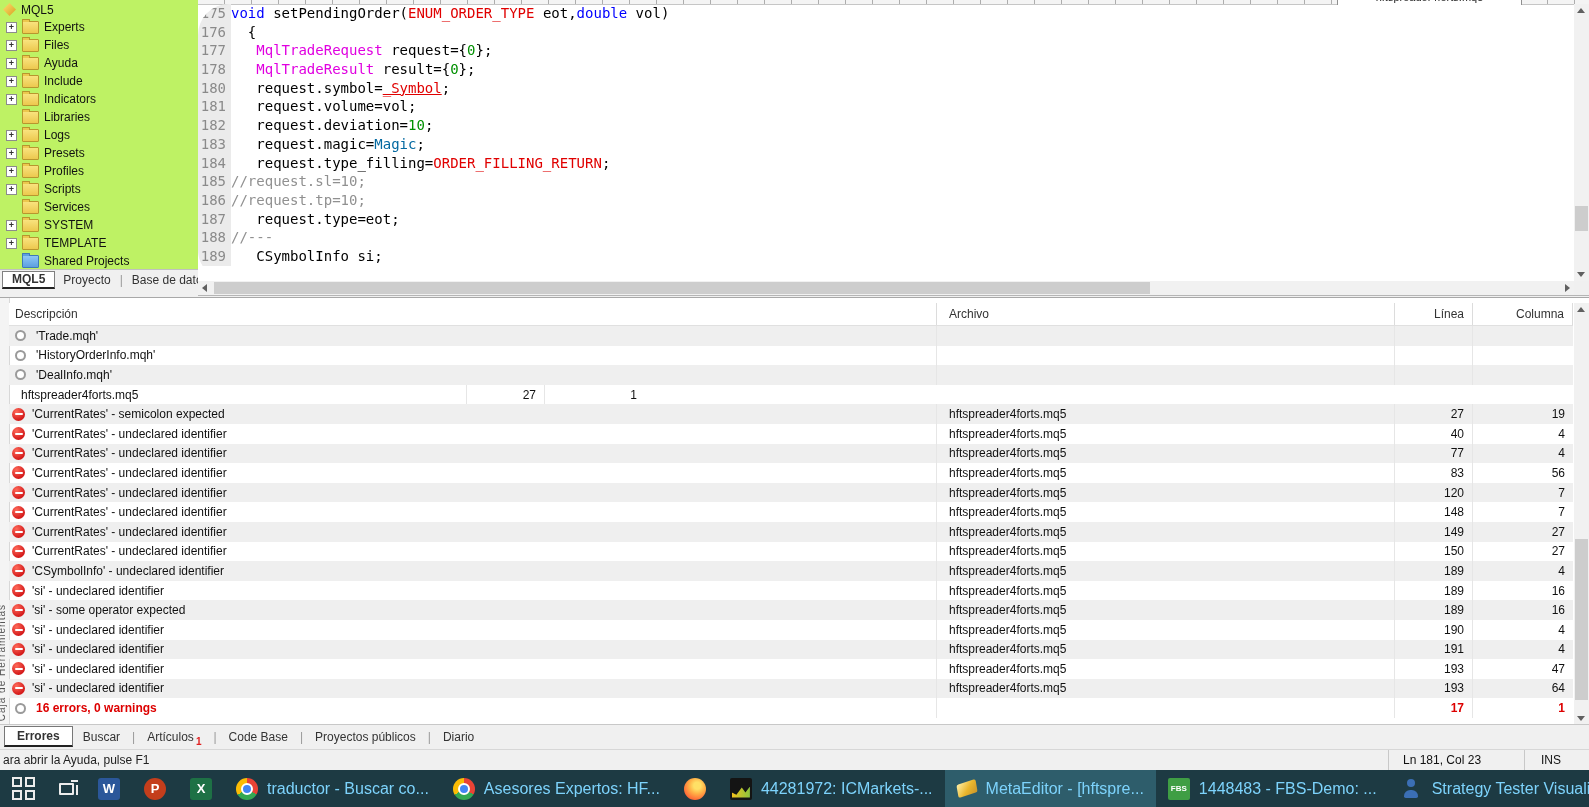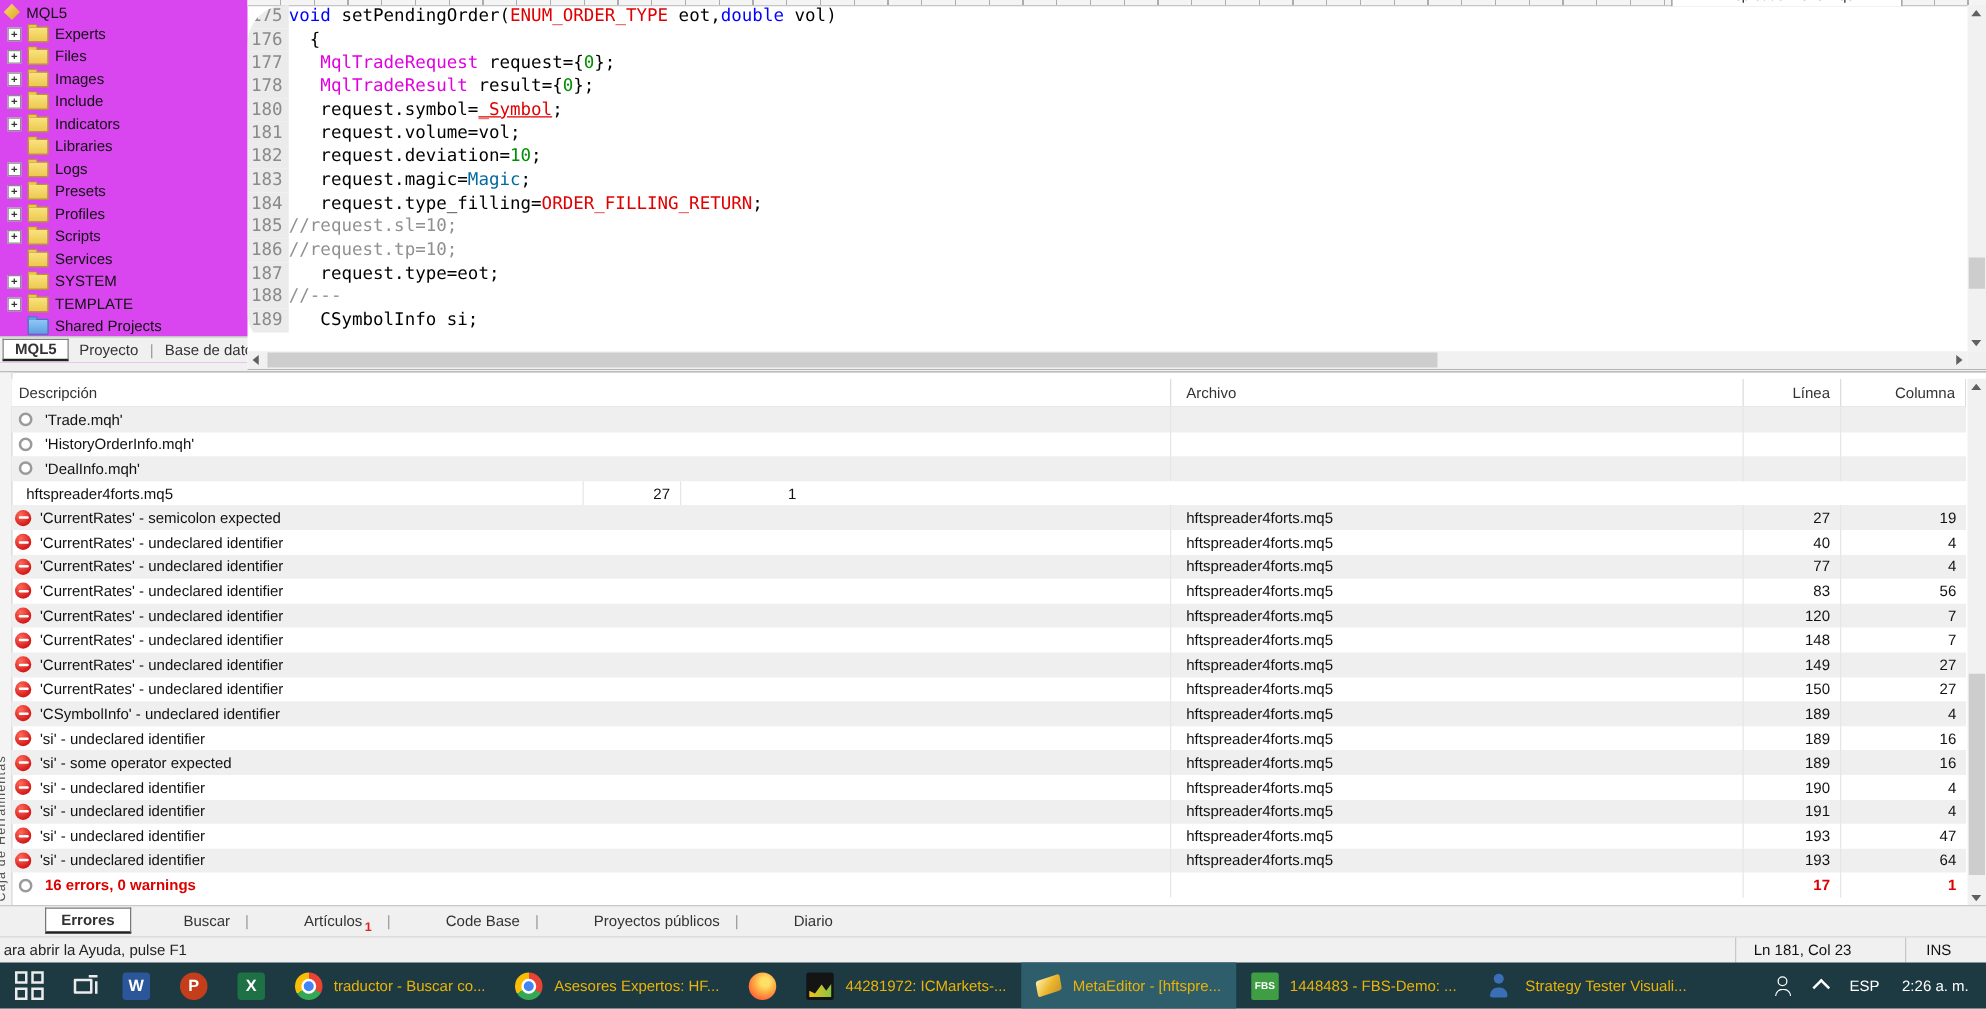--- a/index.html
+++ b/index.html
@@ -1,20 +1,20 @@
 <!DOCTYPE html>
 <html><head>
 <meta charset="utf-8">
 <style>
   html,body{margin:0;padding:0;background:#888;}
   .screen{position:relative;width:1589px;height:807px;background:#f0f0f0;overflow:hidden;
           font-family:"Liberation Sans",sans-serif;font-size:12px;color:#111;}
 
   
-  .navigator{position:absolute;left:0;top:0;width:204px;height:290px;background:#d946ef;border-right:1px solid #a8a8a8;box-sizing:border-box;}
+  .navigator{position:absolute;left:0;top:0;width:204px;height:290px;background:#bef264;border-right:1px solid #a8a8a8;box-sizing:border-box;}
   .nav-tree{position:absolute;top:1px;left:0;right:0;bottom:20px;overflow:hidden;}
   .tree-row{display:flex;align-items:center;height:18px;}
   .tree-root{display:flex;align-items:center;height:17px;}
   .mql-root-icon{width:13px;height:13px;background:linear-gradient(135deg,#ffe070,#d8a020);clip-path:polygon(50% 0,100% 50%,50% 100%,0 50%);margin:0 5px 0 3px;flex:none;}
   .expander{width:9px;height:9px;box-sizing:content-box;border:1px solid #8c8c8c;background:#fff;font:bold 9px/9px "Liberation Sans",sans-serif;text-align:center;color:#333;flex:none;margin-left:6px;}
   .expander.empty{border-color:transparent;background:transparent;}
   .folder{width:15px;height:11px;background:linear-gradient(#f9e37e,#ecc84e);border:1px solid #b8962e;border-radius:1px;position:relative;margin:0 5px 0 5px;flex:none;}
   .folder::before{content:"";position:absolute;top:-3px;left:-1px;width:6px;height:2px;background:#ecc84e;border:1px solid #b8962e;border-bottom:none;border-radius:1px 1px 0 0;}
   .folder.blue{background:linear-gradient(#8ec7f5,#5da0e0);border-color:#3f7ab8;}
   .folder.blue::before{background:#5da0e0;border-color:#3f7ab8;}
@@ -67,37 +67,37 @@
   .c-desc{width:928px;display:flex;align-items:center;box-sizing:border-box;border-right:1px solid #e6e6e6;height:100%;overflow:hidden;}
   .c-file{width:458px;padding-left:12px;box-sizing:border-box;border-right:1px solid #e6e6e6;height:100%;display:flex;align-items:center;}
   .c-line{width:78px;text-align:right;padding-right:8px;box-sizing:border-box;border-right:1px solid #e6e6e6;height:100%;display:flex;align-items:center;justify-content:flex-end;}
   .c-col{width:100px;text-align:right;padding-right:8px;box-sizing:border-box;height:100%;display:flex;align-items:center;justify-content:flex-end;}
   .err-ic{width:13px;height:13px;border-radius:50%;background:radial-gradient(circle at 35% 30%,#ff6a5a,#d41a1a 70%);position:relative;flex:none;margin:0 7px 0 3px;}
   .err-ic::after{content:"";position:absolute;left:2.5px;top:5.5px;width:8px;height:2px;background:#fff;border-radius:1px;}
   .inc-ic{width:7px;height:7px;border-radius:50%;border:2px solid #9a9a9a;background:#fff;flex:none;margin:0 10px 0 6px;}
   .g-row.summary .desc-t,.g-row.summary .c-line,.g-row.summary .c-col{color:#dd0000;font-weight:bold;}
   .tb-vscroll{position:absolute;right:0;top:5px;width:15px;bottom:24px;background:#f1f1f1;}
   .tb-tabs{position:absolute;left:0;right:0;bottom:0;height:24px;background:#f0f0f0;border-top:1px solid #c8c8c8;display:flex;align-items:center;padding-left:4px;}
-  .tb-tab{padding:2px 10px;color:#333;white-space:nowrap;margin-left:32px;}
+  .tb-tab{padding:2px 10px;color:#333;white-space:nowrap;}
   .tb-tab.active{background:#fff;border:1px solid #777;border-bottom:2px solid #222;font-weight:bold;margin-top:-2px;padding:2px 12px;}
   .tabsep{color:#999;margin:0 2px;}
   .badge{color:#e02020;font-size:10px;font-weight:bold;position:relative;top:4px;margin-left:2px;}
 
   
   .statusbar{position:absolute;left:0;top:749px;right:0;height:21px;background:#f0f0f0;border-top:1px solid #d7d7d7;display:flex;align-items:center;box-sizing:border-box;}
   .sb-help{flex:1;padding-left:3px;color:#222;}
   .sb-div{width:1px;height:100%;background:#c8c8c8;}
   .sb-pos{width:135px;padding-left:14px;box-sizing:border-box;}
   .sb-ins{width:64px;padding-left:16px;box-sizing:border-box;}
 
   
   .taskbar{position:absolute;left:0;top:770px;right:0;height:37px;background:#1d3a43;display:flex;align-items:stretch;color:#f0f0f0;}
   .task-btn{display:flex;align-items:center;gap:9px;padding:0 12px;cursor:default;}
   .task-btn.active{background:#2e5d6b;}
-  .tlabel{font-size:12px;color:#eab308;white-space:nowrap;}
+  .tlabel{font-size:16px;color:#7dd3fc;white-space:nowrap;}
   .ticon{width:22px;height:22px;flex:none;display:flex;align-items:center;justify-content:center;font-weight:bold;color:#fff;box-sizing:border-box;}
   .i-word{background:#2b579a;border-radius:3px;font-size:13px;}
   .i-powerpoint{background:#c43e1c;border-radius:50%;font-size:13px;}
   .i-excel{background:#1e7145;border-radius:3px;font-size:13px;}
   .i-fbs{background:#3f9e44;border-radius:2px;font-size:8px;letter-spacing:0;}
   .i-chrome{border-radius:50%;background:conic-gradient(#ea4335 0 33%,#34a853 0 66%,#fbbc05 0 100%);position:relative;}
   .i-chrome::after{content:"";position:absolute;inset:5px;border-radius:50%;background:#4285f4;border:2.5px solid #fff;}
   .i-firefox{border-radius:50%;background:radial-gradient(circle at 60% 35%,#ffe066 0 18%,#ffb347 40%,#ff7139 70%,#e3452c 100%);}
   .i-metatrader{background:#141414;border-radius:2px;position:relative;overflow:hidden;}
   .i-metatrader::after{content:"";position:absolute;left:2px;right:2px;bottom:2px;height:11px;background:linear-gradient(90deg,#f2c11c,#8bc53f);clip-path:polygon(0 100%,0 55%,25% 75%,55% 10%,75% 55%,100% 0,100% 100%);}
@@ -135,21 +135,21 @@
           <span class="tree-label">Experts</span>
         </div>
         <div class="tree-row">
           <span class="expander">+</span>
           <span class="folder"></span>
           <span class="tree-label">Files</span>
         </div>
         <div class="tree-row">
           <span class="expander">+</span>
           <span class="folder"></span>
-          <span class="tree-label">Images</span>
+          <span class="tree-label">Ayuda</span>
         </div>
         <div class="tree-row">
           <span class="expander">+</span>
           <span class="folder"></span>
           <span class="tree-label">Include</span>
         </div>
         <div class="tree-row">
           <span class="expander">+</span>
           <span class="folder"></span>
           <span class="tree-label">Indicators</span>

